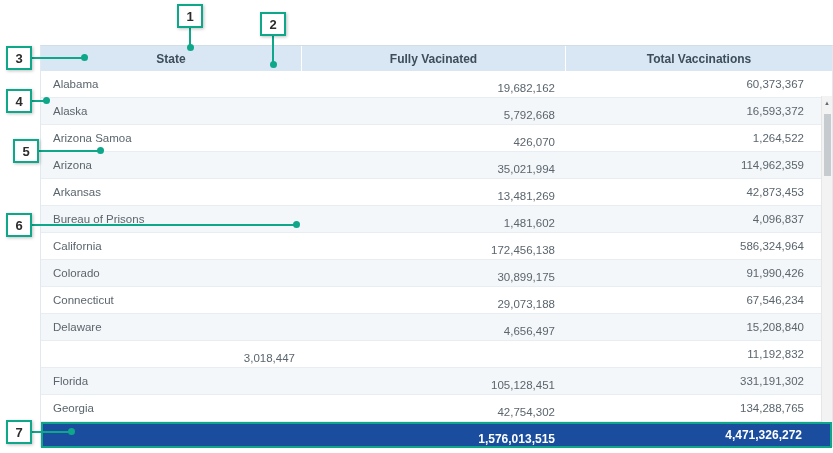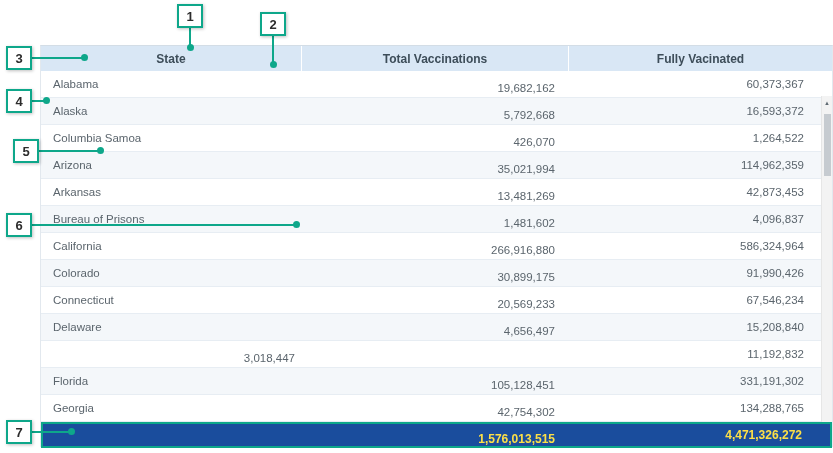--- a/index.html
+++ b/index.html
@@ -45,21 +45,21 @@
   }
   .cell.state { width: 260px; padding-left: 12px; }
   .cell.num1 { width: 264px; justify-content: flex-end; padding-right: 10px; margin-top: 8px; }
   .cell.num2 { flex: 1; justify-content: flex-end; padding-right: 28px; }
 
   .totals {
     display: flex; height: 26px;
     background: #1a4d9d;
     border: 2px solid #0ea78a;
   }
-  .totals .cell { color: #fde047; font-weight: bold; font-size: 12px; }
+  .totals .cell { color: #ffffff; font-weight: bold; font-size: 12px; }
   .totals .cell.state { width: 258px; }
 
   
   .scrollbar {
     position: absolute; right: 0; top: 25px;
     width: 11px; height: 351px;
     background: #f3f3f3; border-left: 1px solid #e6e6e6;
     z-index: 3;
   }
   .sb-btn {
@@ -97,68 +97,68 @@
 </style>
 </head>
 <body>
 
 <div class="stage">
 
   <div class="table">
 
     <div class="thead">
       <div class="th col-state">State</div>
+      <div class="th col-fully">Fully Vacinated</div>
       <div class="th col-total">Total Vaccinations</div>
-      <div class="th col-fully">Fully Vacinated</div>
     </div>
 
     <div class="tbody">
       <div class="row">
         <div class="cell state">Alabama</div>
         <div class="cell num1">19,682,162</div>
         <div class="cell num2">60,373,367</div>
       </div>
       <div class="row">
         <div class="cell state">Alaska</div>
         <div class="cell num1">5,792,668</div>
         <div class="cell num2">16,593,372</div>
       </div>
       <div class="row">
-        <div class="cell state">Columbia Samoa</div>
+        <div class="cell state">Arizona Samoa</div>
         <div class="cell num1">426,070</div>
         <div class="cell num2">1,264,522</div>
       </div>
       <div class="row">
         <div class="cell state">Arizona</div>
         <div class="cell num1">35,021,994</div>
         <div class="cell num2">114,962,359</div>
       </div>
       <div class="row">
         <div class="cell state">Arkansas</div>
         <div class="cell num1">13,481,269</div>
         <div class="cell num2">42,873,453</div>
       </div>
       <div class="row">
         <div class="cell state">Bureau of Prisons</div>
         <div class="cell num1">1,481,602</div>
         <div class="cell num2">4,096,837</div>
       </div>
       <div class="row">
         <div class="cell state">California</div>
-        <div class="cell num1">266,916,880</div>
+        <div class="cell num1">172,456,138</div>
         <div class="cell num2">586,324,964</div>
       </div>
       <div class="row">
         <div class="cell state">Colorado</div>
         <div class="cell num1">30,899,175</div>
         <div class="cell num2">91,990,426</div>
       </div>
       <div class="row">
         <div class="cell state">Connecticut</div>
-        <div class="cell num1">20,569,233</div>
+        <div class="cell num1">29,073,188</div>
         <div class="cell num2">67,546,234</div>
       </div>
       <div class="row">
         <div class="cell state">Delaware</div>
         <div class="cell num1">4,656,497</div>
         <div class="cell num2">15,208,840</div>
       </div>
       <div class="row">
         <div class="cell num1">3,018,447</div>
         <div class="cell num2">11,192,832</div>

